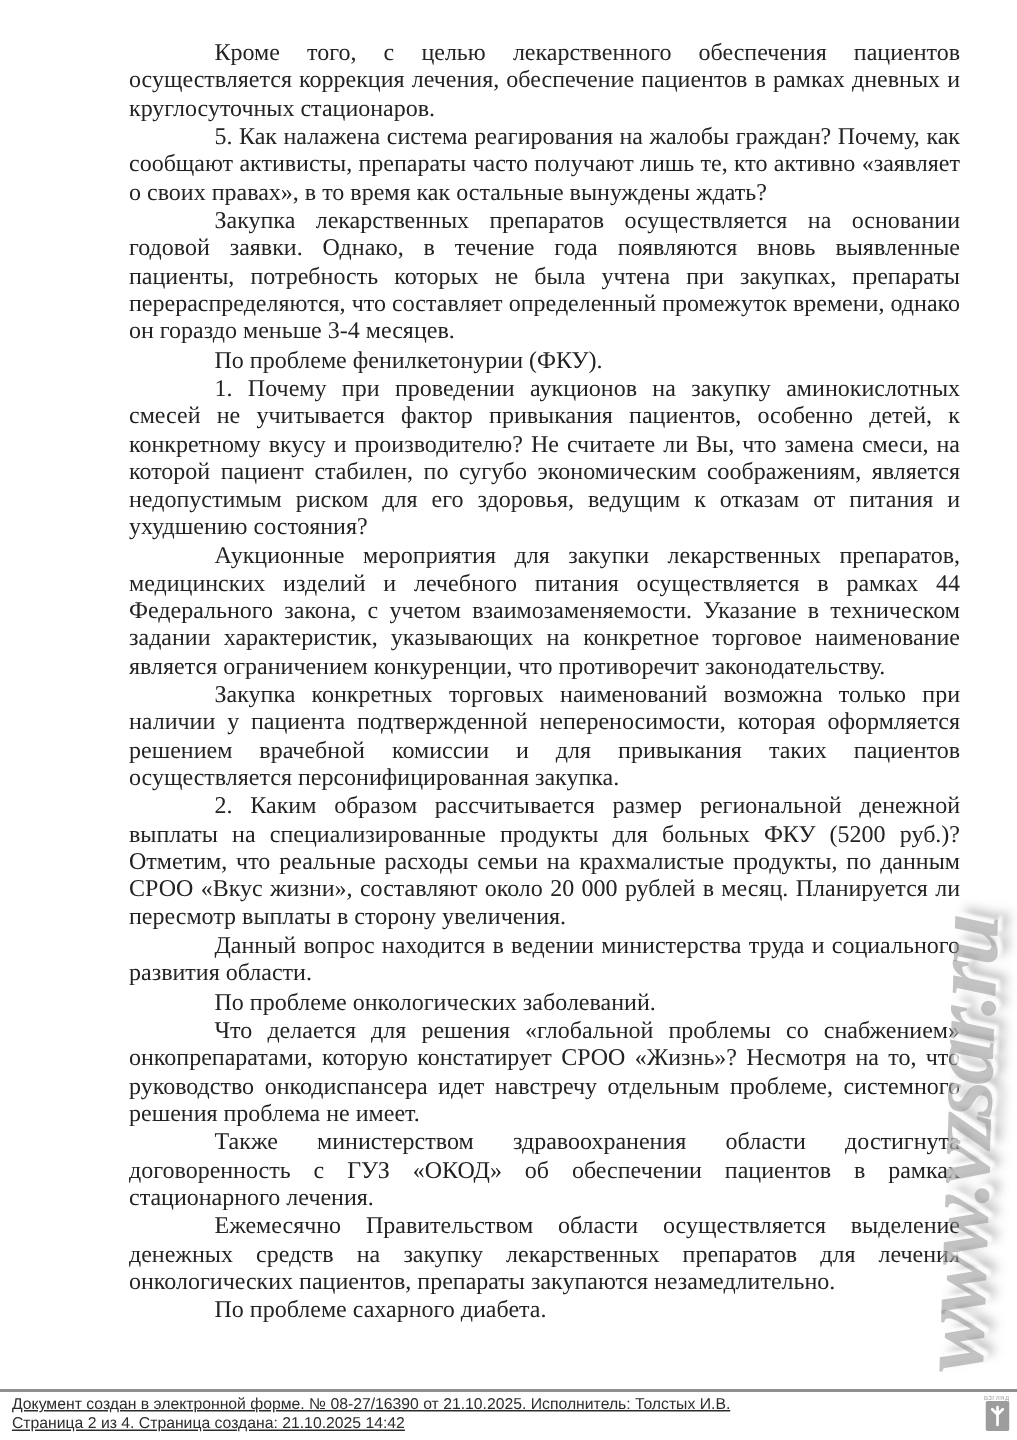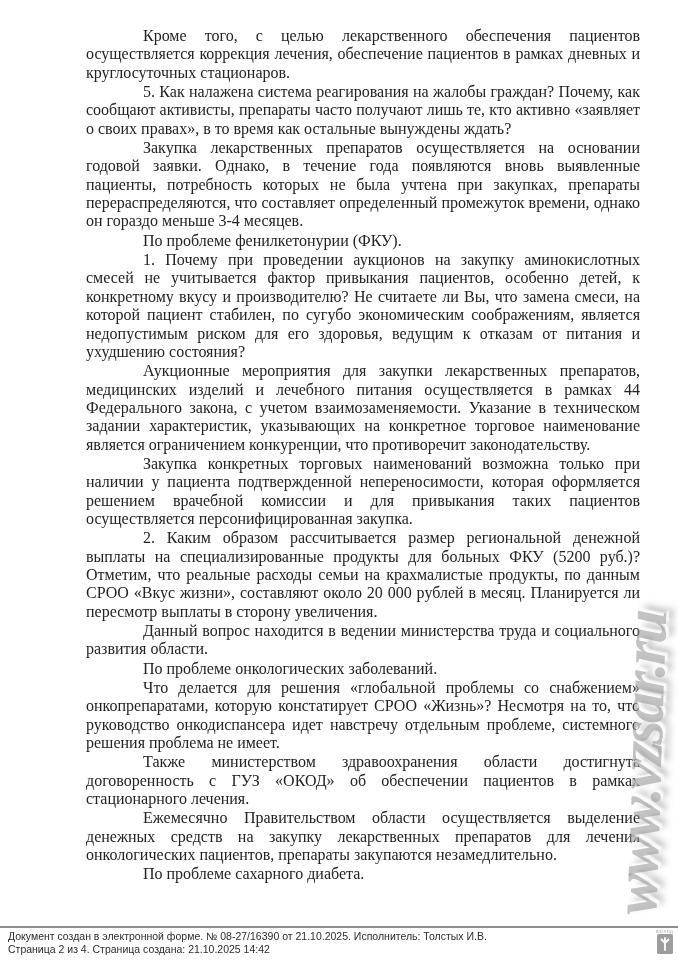--- a/index.html
+++ b/index.html
@@ -66,20 +66,21 @@
   .footer-text {
     position: absolute;
     top: 930px;
     left: 8px;
     width: 620px;
     font-family: "Liberation Sans", sans-serif;
     font-size: 10.5px;
     line-height: 13px;
     color: #2c2c2c;
     z-index: 4;
+    text-decoration: underline;
   }
   .footer-text div { white-space: nowrap; }
 
   
   .logo {
     position: absolute;
     top: 929px;
     right: 5px;
     width: 17px;
     height: 27px;

